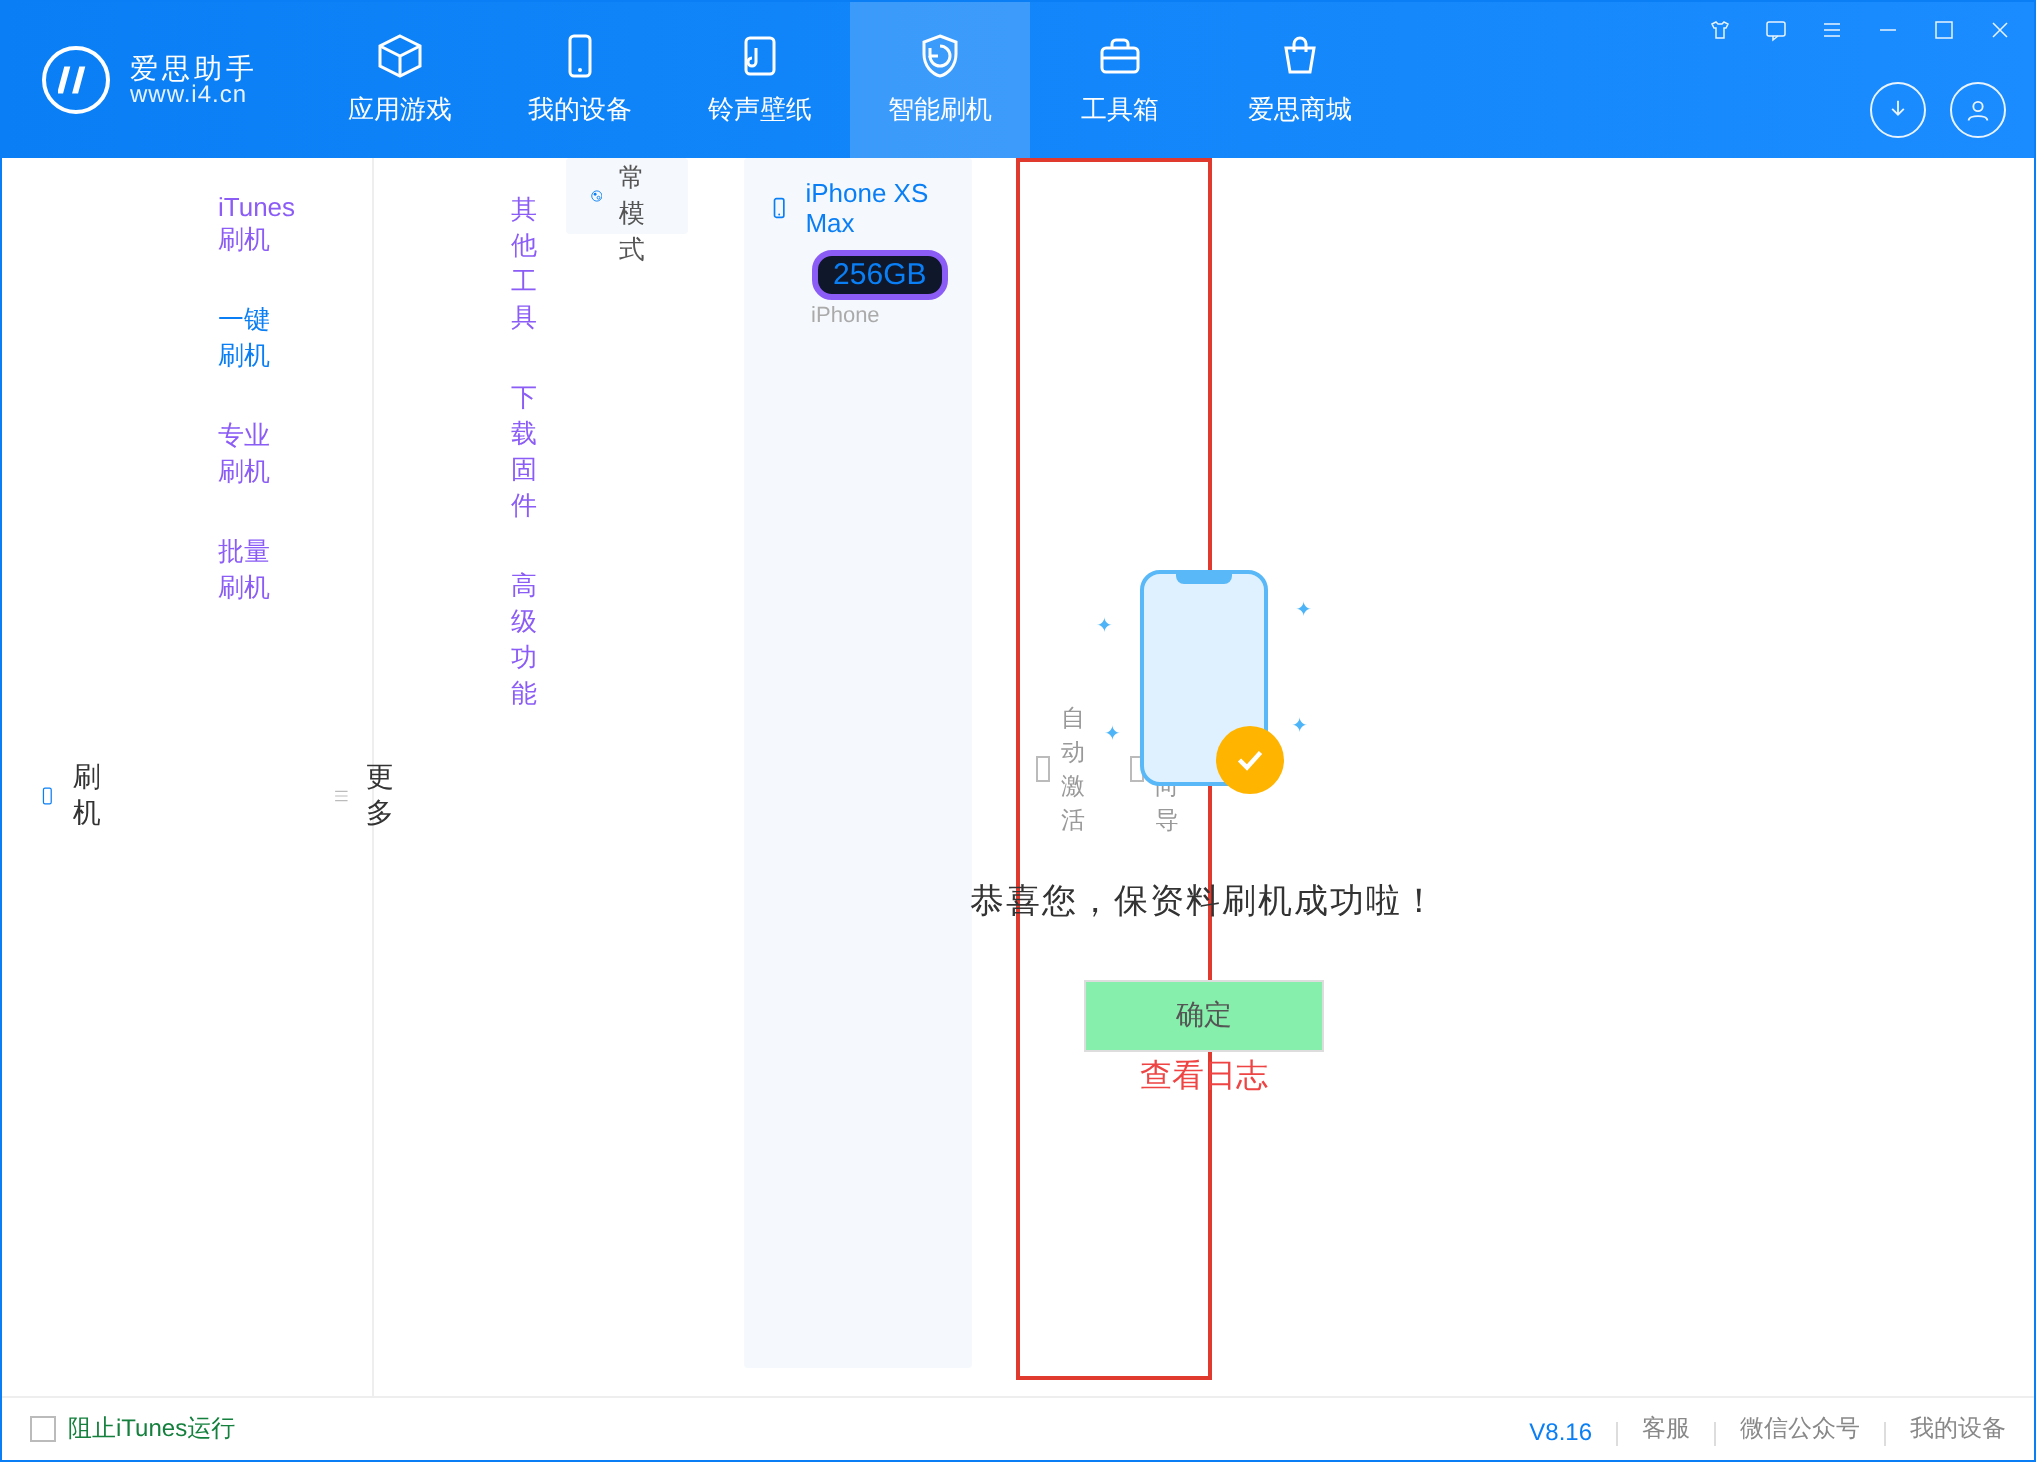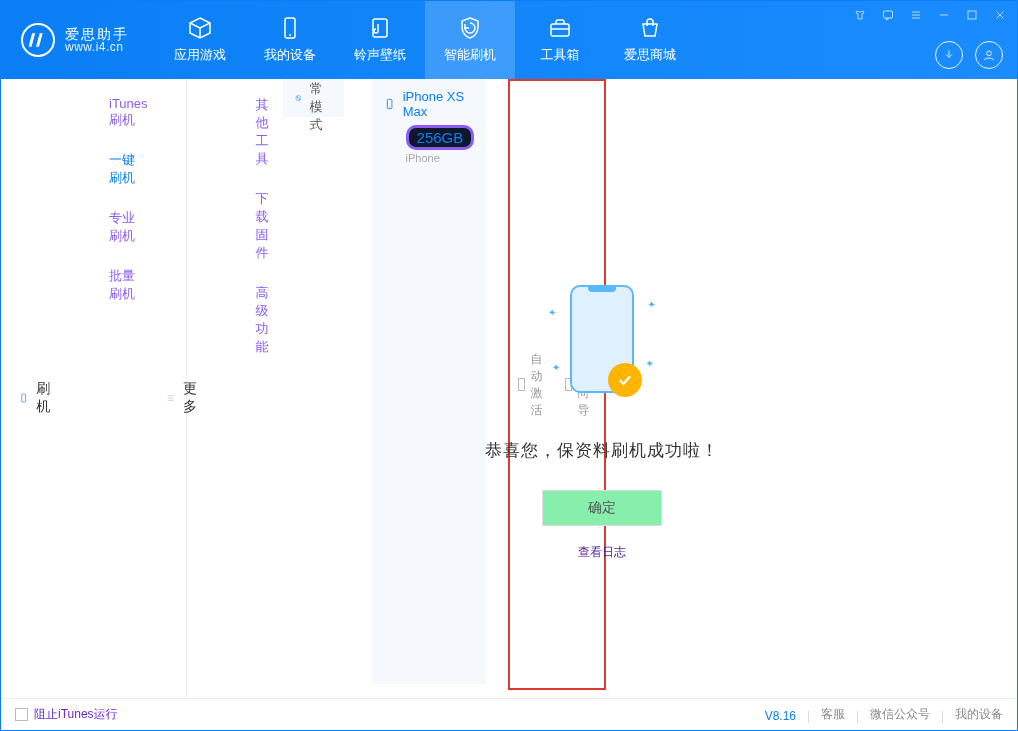--- a/index.html
+++ b/index.html
@@ -55,25 +55,25 @@
 .phone-illus .sparkle { position: absolute; font-size: 10px; color: #4db4f7; }
 .sp1 { left: 6px; top: 28px; } .sp2 { right: 6px; top: 20px; color: #ffd24d; font-size: 8px; }
 .sp3 { left: 10px; bottom: 26px; color: #ffd24d; font-size: 8px; } .sp4 { right: 8px; bottom: 30px; }
 .phone-body { width: 64px; height: 108px; border: 2.5px solid #59b8f7; border-radius: 10px; background: #dff1ff; position: relative; }
 .phone-notch { position: absolute; top: -1px; left: 50%; transform: translateX(-50%); width: 28px; height: 6px; background: #59b8f7; border-radius: 0 0 4px 4px; }
 .check-badge { position: absolute; right: -10px; bottom: -6px; width: 34px; height: 34px; background: #ffb400; border-radius: 50%; display: flex; align-items: center; justify-content: center; }
 .check-badge svg { width: 18px; height: 18px; stroke: #fff; stroke-width: 3; fill: none; }
 
 .success-text { margin-top: 40px; font-size: 17px; color: #333; letter-spacing: 1px; }
 .ok-btn { margin-top: 28px; width: 120px; height: 36px; border: 1px solid #ddd; background: #86efac; color: #555; font-size: 14px; cursor: pointer; }
-.log-link { margin-top: 18px; color: #4c1d95; font-size: 12px; cursor: pointer; }
+.log-link { margin-top: 2px; color: #ef4444; font-size: 16px; cursor: pointer; }
 
 
 .statusbar { height: 32px; border-top: 1px solid #eee; display: flex; align-items: center; padding: 0 14px; font-size: 12px; color: #888; gap: 8px; }
-.statusbar .chk { color: #6d28d9; }
+.statusbar .chk { color: #15803d; }
 .statusbar .right { margin-left: auto; display: flex; align-items: flex-end; gap: 12px; }
 .status-link { color: #888; cursor: pointer; }
 .sep { width: 1px; height: 12px; background: #ddd; }
 .version { color: #0a7ff5; }
 </style>
 </head>
 <body>
 
 <div class="header">
   <div class="logo-block">

